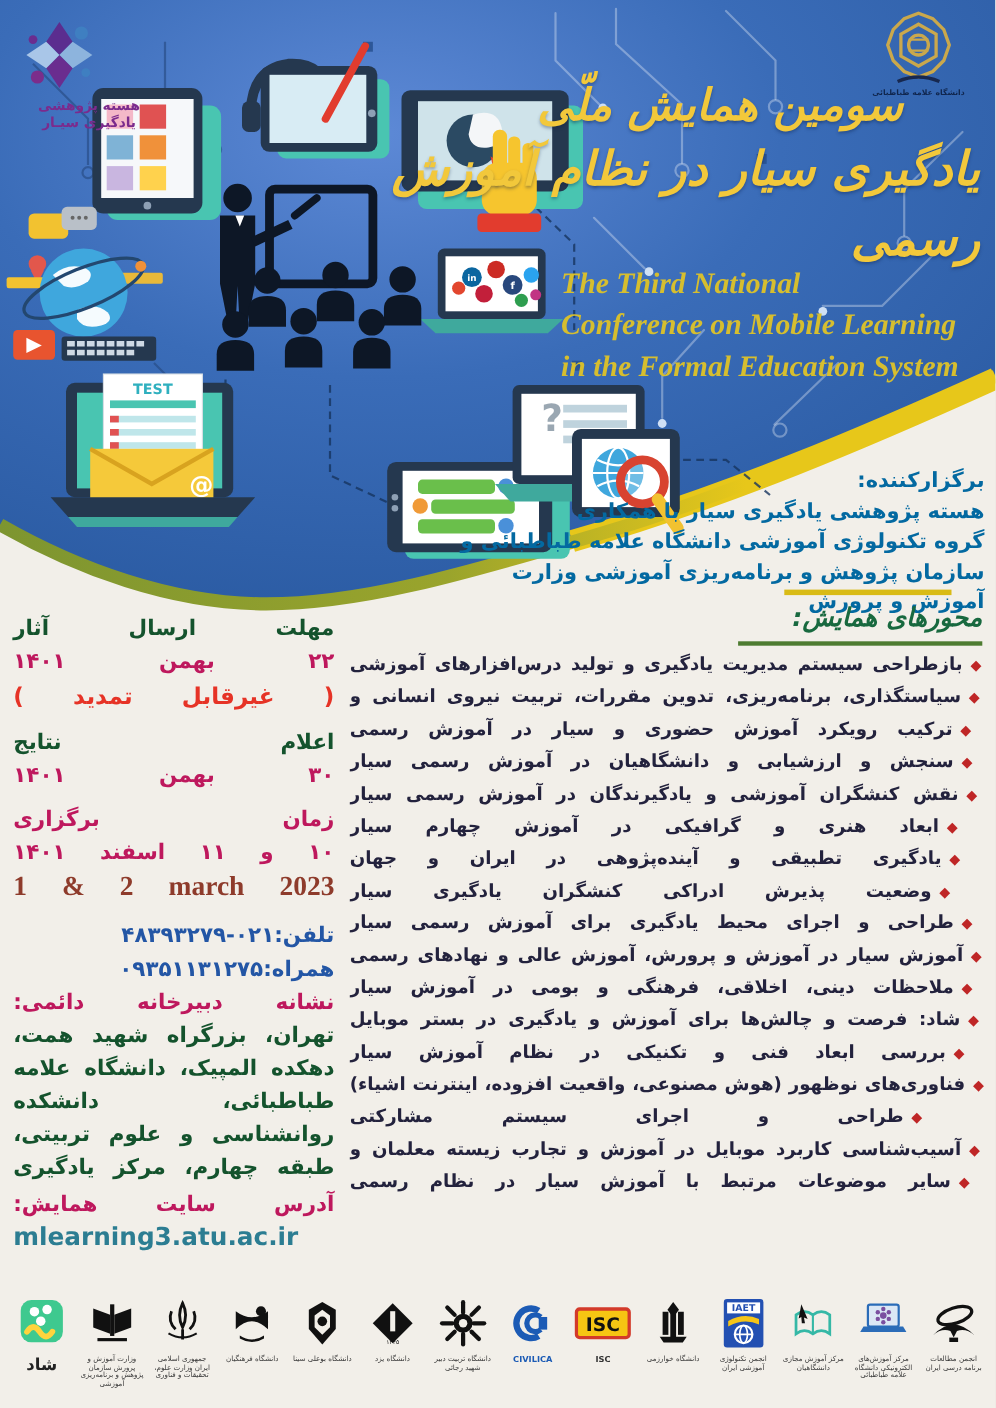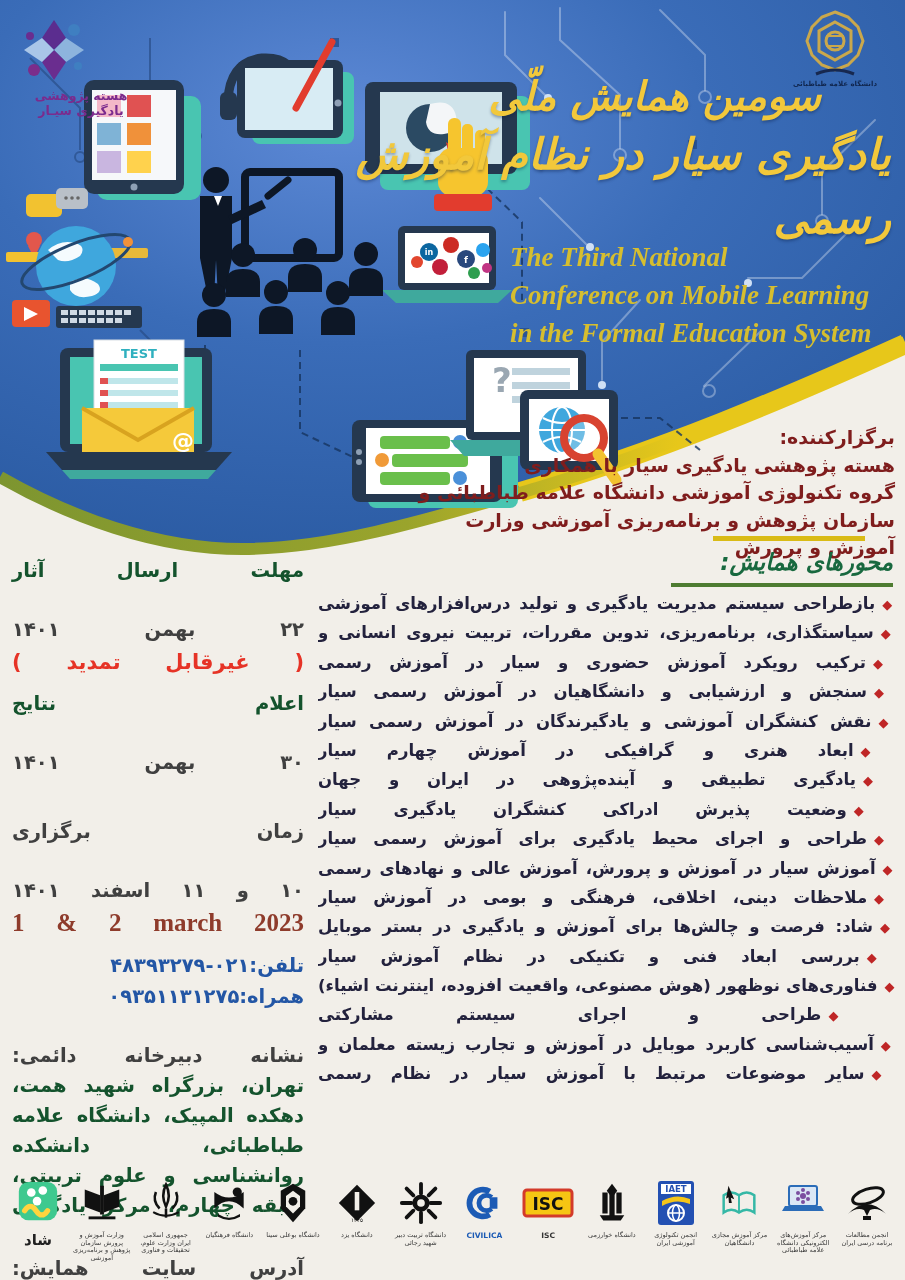--- a/index.html
+++ b/index.html
@@ -16,38 +16,38 @@
 
   
   .title-fa{top:70px;right:14px;width:600px;direction:rtl;text-align:right;color:#f2c83b;
             font-style:italic;font-weight:bold;text-shadow:0 2px 3px rgba(10,30,70,.35);}
   .title-fa .l1{font-size:40px;line-height:52px;margin-left:0;margin-right:70px;}
   .title-fa .l2{font-size:43px;line-height:64px;}
   .title-en{top:238px;left:510px;width:400px;font-family:"Liberation Serif",serif;font-style:italic;
             font-weight:bold;color:#d6be2f;font-size:27px;line-height:38px;}
 
   
-  .organizer{top:424px;right:10px;width:480px;direction:rtl;color:#7f1d1d;
+  .organizer{top:424px;right:10px;width:480px;direction:rtl;color:#0369a1;
              font-weight:bold;font-size:19px;line-height:27.5px;}
 
   
   .themes-head{top:536px;right:12px;width:240px;direction:rtl;text-align:right;}
   .themes-head .bar-y{height:4.5px;width:152px;background:#d9bb16;margin:0 28px 8px auto;}
   .themes-head .txt{color:#18693f;font-weight:bold;font-size:23px;font-style:italic;}
   .themes-head .bar-g{height:4px;width:222px;background:#4e7c31;margin:8px 0 0 auto;}
   .themes{top:589px;left:318px;right:10px;}
   .theme{direction:rtl;text-align:justify;text-align-last:justify;font-weight:bold;
          font-size:16.5px;color:#23223d;line-height:29.4px;height:29.4px;overflow:hidden;}
   .theme .diamond{color:#bf2626;font-size:13px;padding-left:7px;}
 
   
   .info{top:556px;left:12px;width:292px;direction:rtl;font-weight:bold;}
   .info div{text-align:justify;text-align-last:justify;}
   .teal{color:#14532d;font-size:19.5px;line-height:30px;}
-  .rust{color:#404040;font-size:19.5px;line-height:30px;margin-top:29px;}
+  .rust{color:#be185d;font-size:19.5px;line-height:30px;}
   .red{color:#e63326;font-size:21px;line-height:34px;}
   .blue{color:#2356a5;font-size:19.5px;line-height:31px;}
   .latin-date{color:#8e3b2b;font-family:"Liberation Serif",serif;font-weight:bold;
               font-size:25px;line-height:34px;direction:ltr;}
   .gap{height:10px;}
   .site{color:#2c7d92;font-size:22.5px;line-height:30px;direction:ltr;text-align:left !important;
         text-align-last:left !important;font-weight:bold;}
 
   
   .footer{left:8px;right:8px;top:1176px;display:flex;justify-content:space-between;align-items:flex-start;}

